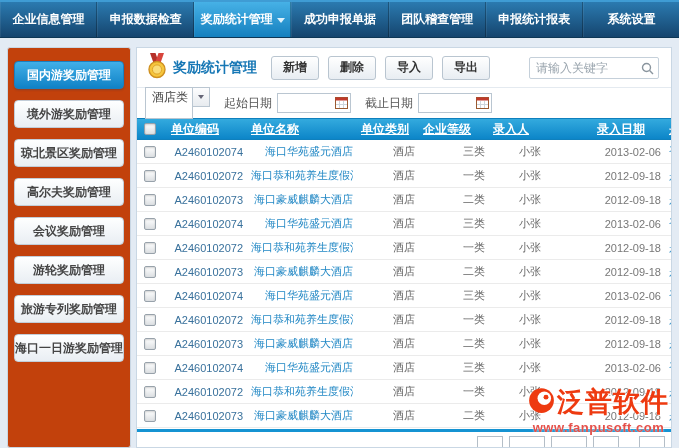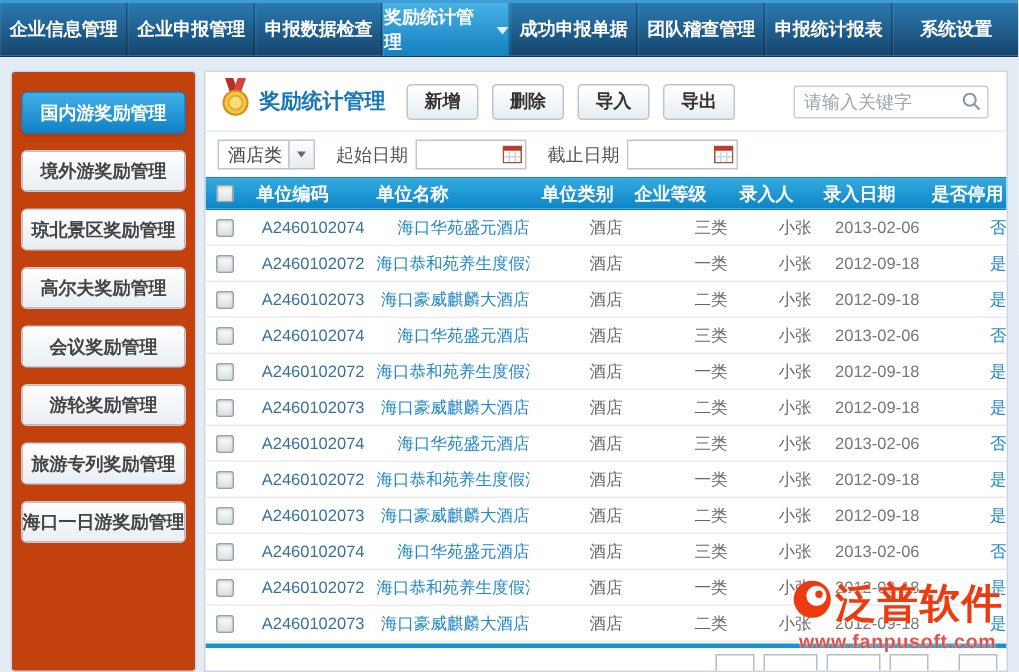--- a/index.html
+++ b/index.html
@@ -41,47 +41,47 @@
               border:1px solid #b9c5d0; border-radius:3px; cursor:pointer; }
   .search-wrap { position:relative; margin-left:auto; margin-right:4px; }
   .search-input { width:130px; height:22px; border:1px solid #c5d0da; border-radius:2px;
                   font-size:12px; padding:0 22px 0 6px; color:#4c1d95; }
   .search-input::placeholder { color:#9aa5ae; }
   .search-ico { position:absolute; right:5px; top:4px; }
 
   
   .filter-row { display:flex; align-items:center; height:30px; padding:0 8px; font-size:12px; color:#555; }
   .dd { display:flex; }
-  .dd-value { width:48px; height:20px; line-height:18px; padding-left:6px; font-size:12px; color:#444;
+  .dd-value { width:48px; height:32px; line-height:18px; padding-left:6px; font-size:12px; color:#444;
               background:#fff; border:1px solid #bac6d1; }
   .dd-arrow { width:18px; height:20px; margin-left:-1px; border:1px solid #bac6d1;
               background:linear-gradient(#fdfdfe,#e7ebef); display:flex; align-items:center;
               justify-content:center; cursor:pointer; }
   .dd-arrow i { width:0; height:0; border-left:3px solid transparent; border-right:3px solid transparent;
                 border-top:4px solid #667; }
   .date-group { display:flex; align-items:center; margin-left:14px; }
   .date-group:first-of-type { margin-left:auto; }
   .date-label { margin-right:5px; }
   .date-box { position:relative; width:74px; height:20px; border:1px solid #bac6d1; background:#fff; }
   .date-input { width:52px; height:18px; border:none; font-size:11px; padding:0 3px; }
   .cal-ico { position:absolute; right:2px; top:3px; }
 
   
   .tbl-head { display:flex; height:22px; align-items:center;
               background:linear-gradient(#33aade,#0c85c8); color:#fff; font-size:12px; font-weight:bold;
-              border:1px solid #0f80bd; border-left:none; border-right:none; }
+              border:1px solid #0f80bd; border-left:none; border-right:none;text-decoration:underline; }
   .row { display:flex; height:24px; align-items:center; font-size:11px; border-bottom:1px solid #ebebeb; background:#fff;text-align:right; }
   .cell { padding-left:8px; white-space:nowrap; overflow:hidden; }
   .c-cb { flex:0 0 26px; display:flex; justify-content:center; padding-left:0; }
   .c-code { flex:0 0 80px; color:#39719c; }
   .c-name { flex:0 0 110px; color:#2288c5; cursor:pointer; }
   .c-cat  { flex:0 0 62px; color:#666; }
   .c-grade{ flex:0 0 70px; color:#666; }
   .c-op   { flex:0 0 56px; color:#666; }
-  .c-date { flex:0 0 72px; color:#777; }
+  .c-date { flex:0 0 72px; color:#777;margin-left:48px; }
   .c-dis  { flex:1; color:#2288c5; }
   .tbl-head .cell { color:#fff; }
   .cb { width:12px; height:12px; border:1px solid #98a2ab; border-radius:2px;
         background:linear-gradient(#ffffff,#dcdfe2); box-shadow:inset 0 1px 2px rgba(0,0,0,.18); cursor:pointer; }
 
   .bottom-line { height:3px; background:#1593d2; margin-top:1px; }
 
   .pager { display:flex; justify-content:flex-end; gap:6px; padding:4px 6px 0 0; }
   .page-box { height:20px; border:1px solid #b4bec7; background:#fff; }
   .page-box:nth-child(1){ width:26px; }
@@ -98,24 +98,20 @@
   .wm-url { font-size:13px; font-weight:bold; color:#e4504a; letter-spacing:.5px; text-shadow:0 0 2px #fff; }
 </style>
 </head>
 <body>
 
 <div class="app">
 
   <div class="topnav" id="topnav">
       <div class="nav-item">
       <span>企业信息管理</span>
-
-    </div>
-      <div class="nav-item">
-      <span>企业申报管理</span>
 
     </div>
       <div class="nav-item">
       <span>申报数据检查</span>
 
     </div>
       <div class="nav-item active has-dd">
       <span>奖励统计管理</span>
       <i class="chev"></i>
     </div>

